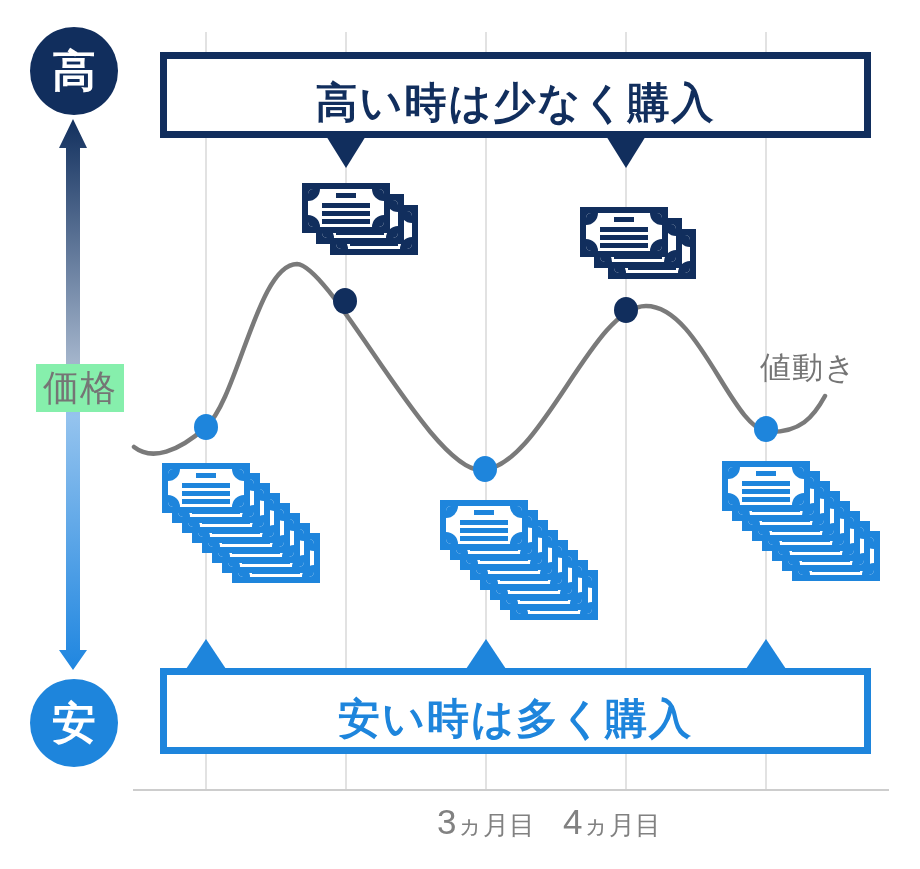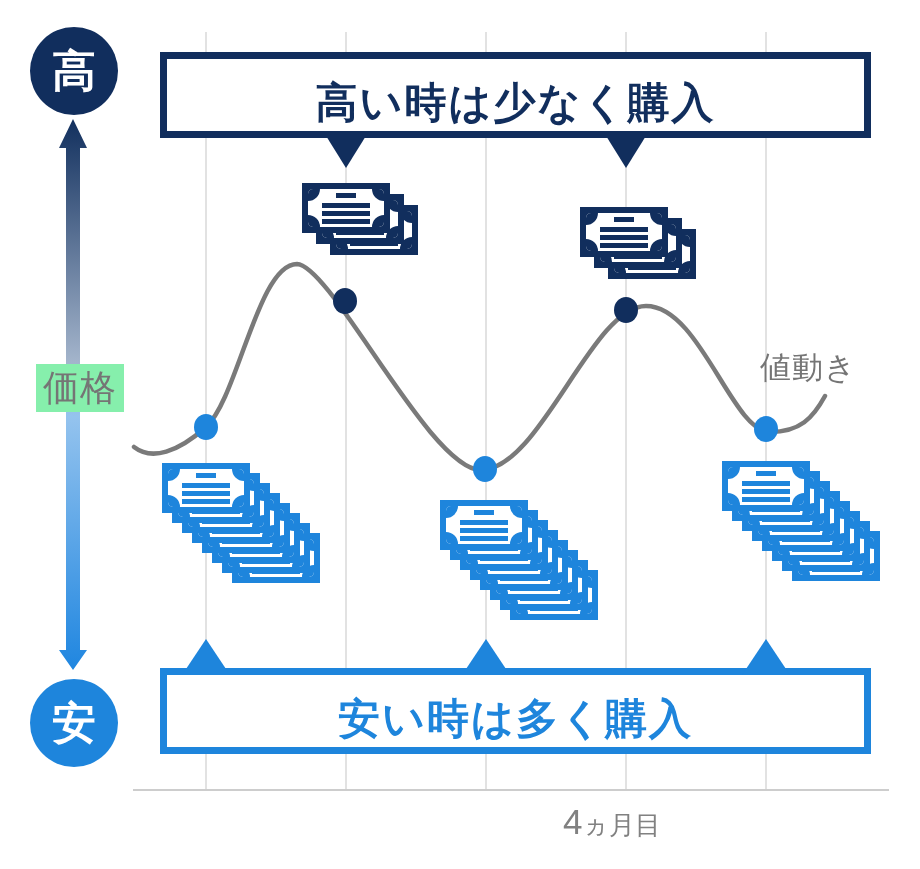--- a/index.html
+++ b/index.html
@@ -161,17 +161,20 @@
     <span>高</span>
   </div>
   <div class="axis-circle low">
     <span>安</span>
   </div>
 
   <div class="price-label">価格</div>
 
   <div class="curve-label">値動き</div>
 
+  <div class="month-label" style="left:406px">
+    <span class="num">3</span><span class="suf">ヵ月目</span>
+  </div>
   <div class="month-label" style="left:532px">
     <span class="num">4</span><span class="suf">ヵ月目</span>
   </div>
 
 </div>
 
 </body></html>

